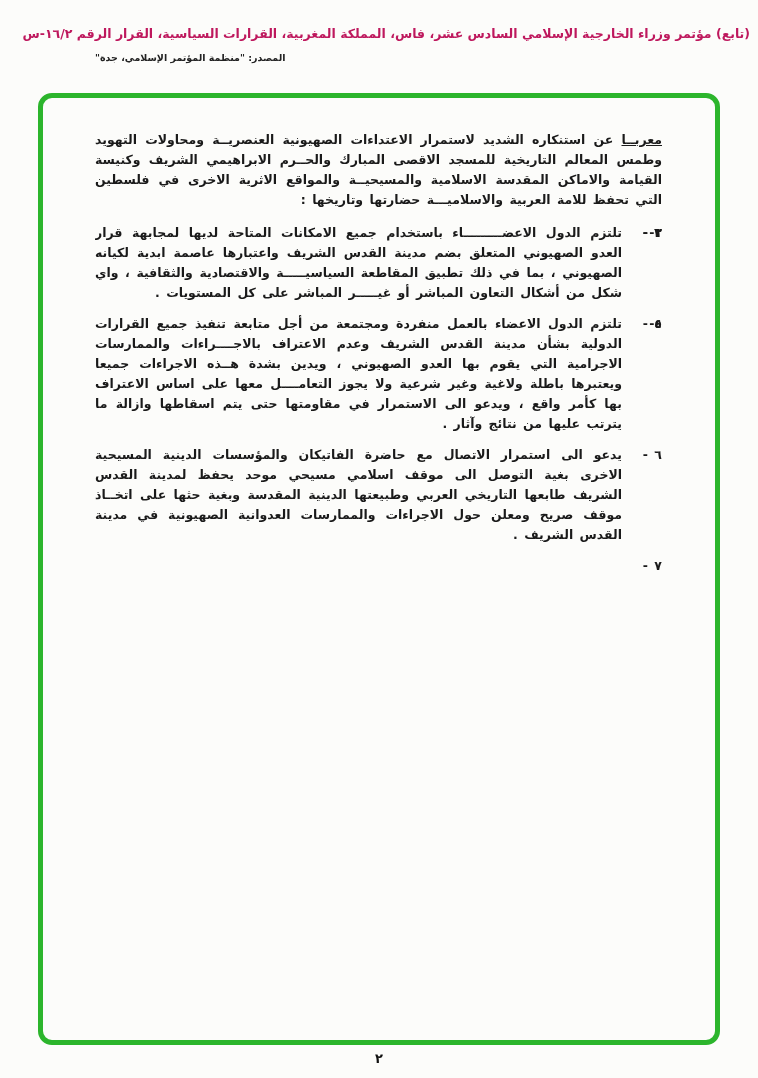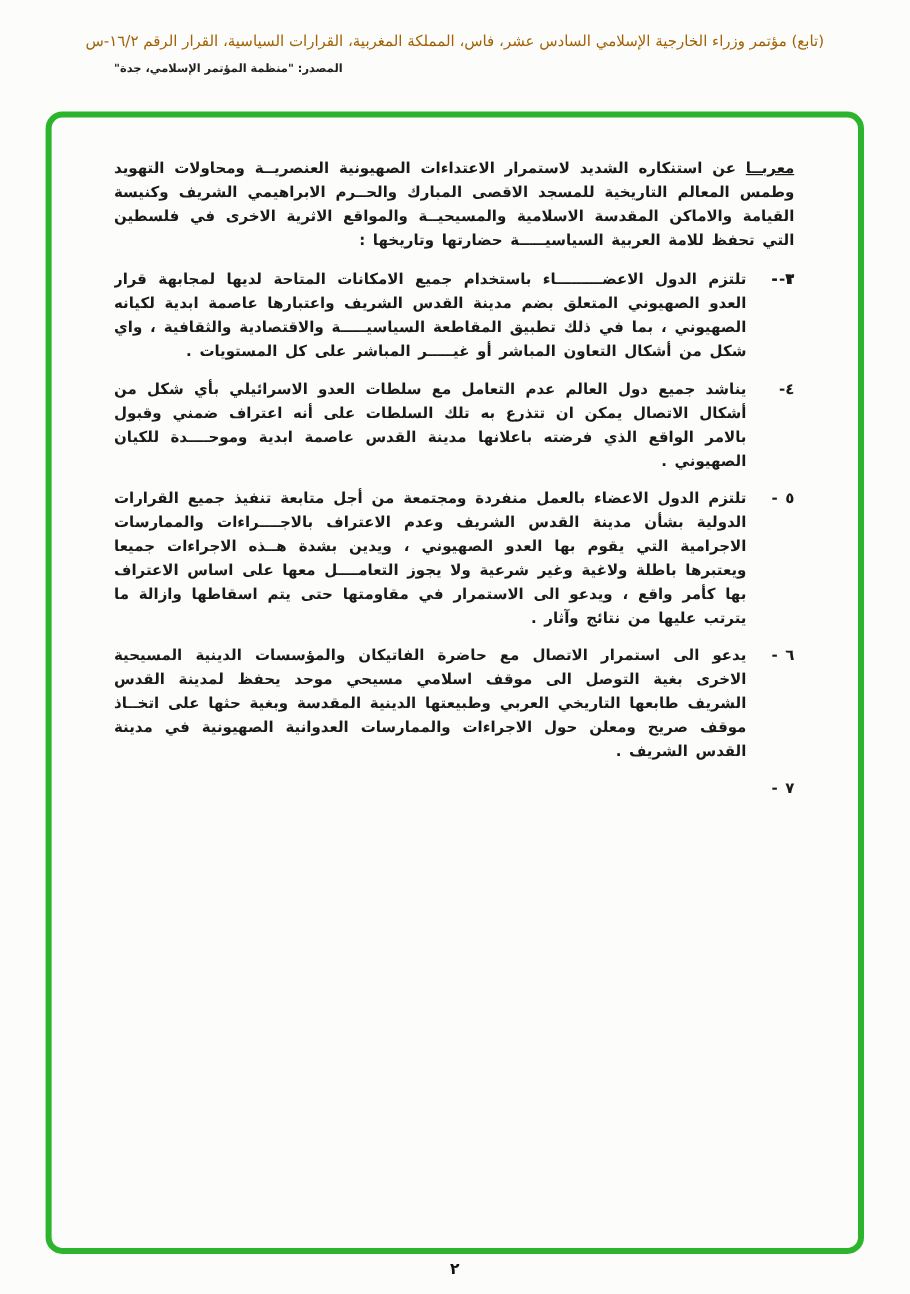--- a/index.html
+++ b/index.html
@@ -10,26 +10,26 @@
     color: #151515;
     position: relative;
     overflow: hidden;
   }
   .page { position: absolute; inset: 0; background: #fcfcfa; }
 
   .header-title {
     position: absolute;
     top: 26px; left: 8px; right: 8px;
     direction: rtl;
-    text-align: center;
+    text-align: right;
     font-size: 12.5px;
-    font-weight: normal;
+    font-weight: bold;
     white-space: nowrap;
     letter-spacing: 0;
-    color: #a16207;
+    color: #be185d;
   }
   .source-line {
     position: absolute;
     top: 52px; left: 95px;
     direction: rtl;
     font-size: 9.5px;
     font-weight: bold;
     color: #222;
   }
 
@@ -83,38 +83,37 @@
 <div class="page">
 
   <div class="header-title">(تابع) مؤتمر وزراء الخارجية الإسلامي السادس عشر، فاس، المملكة المغربية، القرارات السياسية، القرار الرقم ١٦/٢-س</div>
 
   <div class="source-line">المصدر:  "منظمة المؤتمر الإسلامي، جدة"</div>
 
   <div class="frame"></div>
 
   <div class="content">
 
-    <p class="preamble"><span class="lead">معربــا</span><span> عن استنكاره الشديد لاستمرار الاعتداءات الصهيونية العنصريــة ومحاولات التهويد وطمس المعالم التاريخية للمسجد الاقصى المبارك والحــرم الابراهيمي الشريف وكنيسة القيامة والاماكن المقدسة الاسلامية والمسيحيــة والمواقع الاثرية الاخرى في فلسطين التي تحفظ للامة العربية السياسيـــــة حضارتها وتاريخها :</span></p>
+    <p class="preamble"><span class="lead">معربــا</span><span> عن استنكاره الشديد لاستمرار الاعتداءات الصهيونية العنصريــة ومحاولات التهويد وطمس المعالم التاريخية للمسجد الاقصى المبارك والحــرم الابراهيمي الشريف وكنيسة القيامة والاماكن المقدسة الاسلامية والمسيحيــة والمواقع الاثرية الاخرى في فلسطين التي تحفظ للامة العربية والاسلاميـــة حضارتها وتاريخها :</span></p>
 
     <div class="item">
       <span class="num">١-</span>
     </div>
 
     <div class="item">
       <span class="num">٢ -</span>
     </div>
 
     <div class="item">
       <span class="num">٣ -</span>
       <span>تلتزم الدول الاعضـــــــــاء باستخدام جميع الامكانات المتاحة لديها لمجابهة قرار العدو الصهيوني المتعلق بضم مدينة القدس الشريف واعتبارها عاصمة ابدية لكيانه الصهيوني ، بما في ذلك تطبيق المقاطعة السياسيـــــة والاقتصادية والثقافية ، واي شكل من أشكال التعاون المباشر أو غيـــــر المباشر على كل المستويات .</span>
     </div>
 
     <div class="item">
       <span class="num">٤-</span>
-      <span>يناشد جميع دول العالم عدم التعامل مع سلطات العدو الاسرائيلي بأي شكل من أشكال الاتصال يمكن ان تتذرع به تلك السلطات على أنه اعتراف ضمني وقبول بالامر الواقع الذي فرضته باعلانها مدينة القدس عاصمة ابدية وموحــــدة للكيان الصهيوني .</span>
     </div>
 
     <div class="item">
       <span class="num">٥ -</span>
       <span>تلتزم الدول الاعضاء بالعمل منفردة ومجتمعة من أجل متابعة تنفيذ جميع القرارات الدولية بشأن مدينة القدس الشريف وعدم الاعتراف بالاجــــراءات والممارسات الاجرامية التي يقوم بها العدو الصهيوني ، ويدين بشدة هــذه الاجراءات جميعا ويعتبرها باطلة ولاغية وغير شرعية ولا يجوز التعامــــل معها على اساس الاعتراف بها كأمر واقع ، ويدعو الى الاستمرار في مقاومتها حتى يتم اسقاطها وازالة ما يترتب عليها من نتائج وآثار .</span>
     </div>
 
     <div class="item">
       <span class="num">٦ -</span>
       <span>يدعو الى استمرار الاتصال مع حاضرة الفاتيكان والمؤسسات الدينية المسيحية الاخرى بغية التوصل الى موقف اسلامي مسيحي موحد يحفظ لمدينة القدس الشريف طابعها التاريخي العربي وطبيعتها الدينية المقدسة وبغية حثها على اتخــاذ موقف صريح ومعلن حول الاجراءات والممارسات العدوانية الصهيونية في مدينة القدس الشريف .</span>

